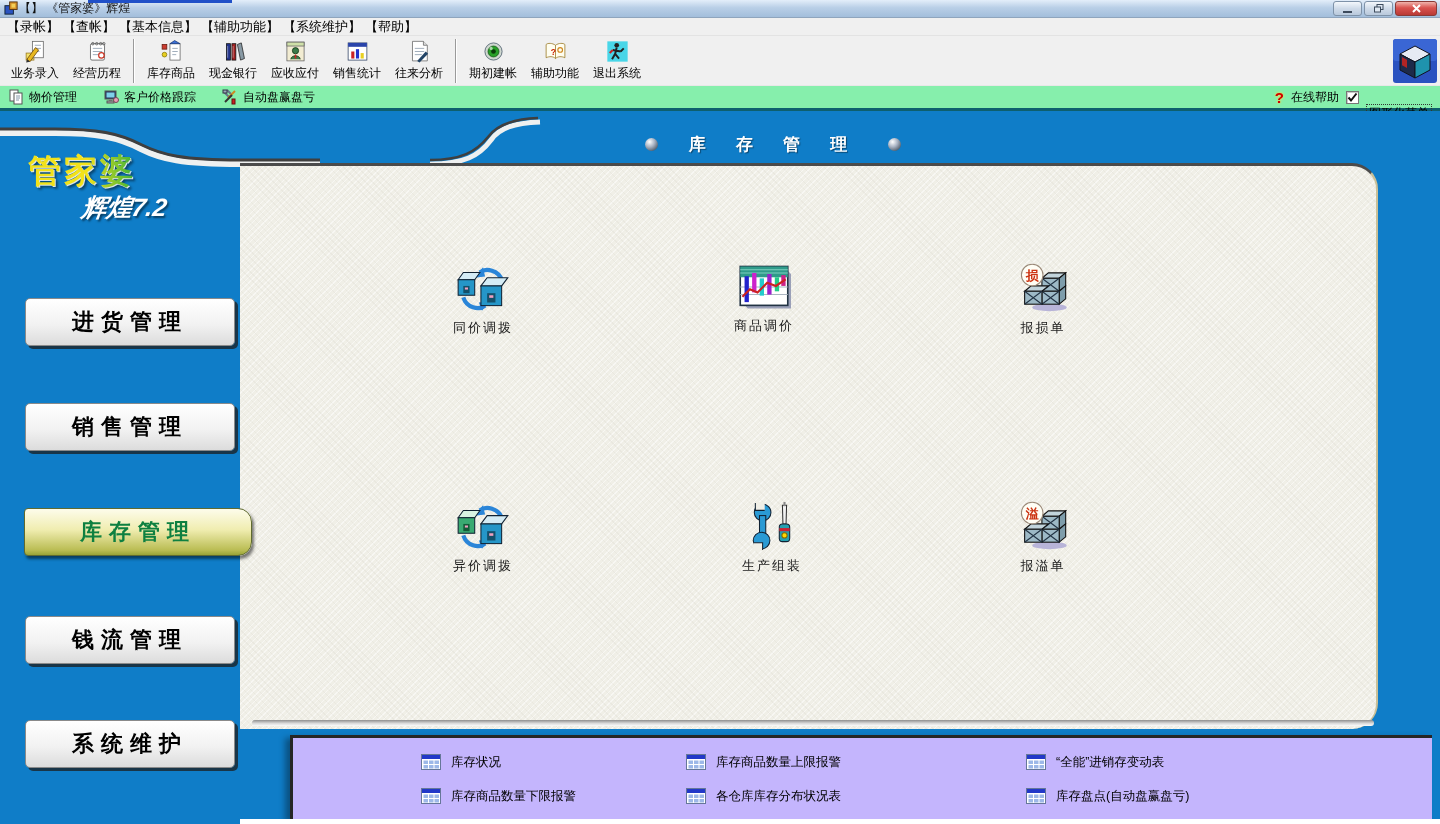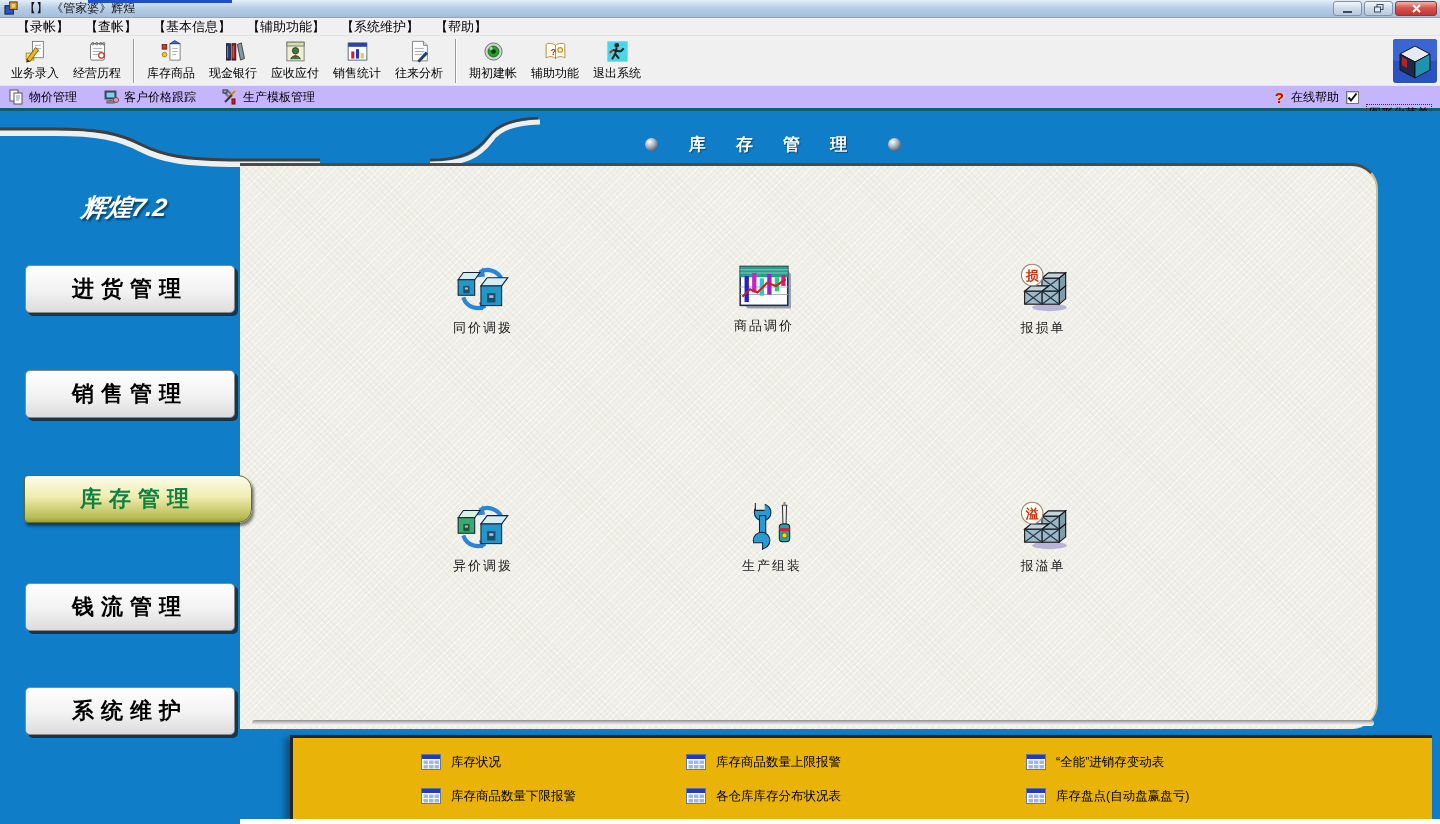--- a/index.html
+++ b/index.html
@@ -3,44 +3,44 @@
 <meta charset="utf-8">
 <style>
   * { box-sizing: border-box; margin: 0; padding: 0; }
   html,body { width:1440px; height:824px; overflow:hidden;
     font-family:"Liberation Sans", sans-serif; }
   body { position:relative; background:#0f7dc8; }
 
   
   .titlebar { height:18px; background:linear-gradient(#e3eefa,#b9cfe7 45%,#a3bedb);
     border-bottom:1px solid #8fa5bd; display:flex; align-items:center; padding:0 4px; position:relative; }
-  .titlebar .title-text { font-size:12px; color:#111; margin-left:5px; }
+  .titlebar .title-text { font-size:12px; color:#111; }
   .artifact-strip { position:absolute; left:88px; top:0; width:144px; height:3px; background:#2050c8; }
   .win-buttons { position:absolute; right:3px; top:1px; display:flex; gap:2px; }
   .win-btn { width:29px; height:15px; border:1px solid #7e92a8; border-radius:3px;
     background:linear-gradient(#f4f8fc,#cfdbe9 50%,#b9c9dc); display:flex; align-items:center; justify-content:center; cursor:pointer; }
   .win-btn.close { width:42px; background:linear-gradient(#f0b4ac,#d9534f 45%,#b93a35); border-color:#8a3a36; }
   .glyph-min { width:9px; height:2px; background:#3d4b5c; margin-top:6px; }
 
   
   .menubar { height:18px; background:#f0f0f0; border-bottom:1px solid #e3e3e3;
-    display:flex; align-items:center; gap:16px; padding-left:17px; font-size:13px; color:#000; }
+    display:flex; align-items:center; gap:4px; padding-left:7px; font-size:13px; color:#000; }
   .menu-item { cursor:pointer; white-space:nowrap; }
 
   
   .toolbar { height:50px; background:#f0f0f0; display:flex; align-items:center;
     padding-left:4px; position:relative; border-bottom:1px solid #e8e8e8; }
   .tb-item { width:62px; display:flex; flex-direction:column; align-items:center;
     justify-content:center; font-size:12px; color:#000; gap:1px; cursor:pointer; }
   .tb-item svg { width:25px; height:25px; }
   .tb-sep { width:0; height:44px; border-left:1px solid #9a9a9a; border-right:1px solid #ffffff; margin:0 5px; }
   .cube-logo { position:absolute; right:3px; top:3px; width:44px; height:44px; cursor:pointer; }
 
   
-  .toolbar2 { height:22px; background:#c4b5fd; display:flex; align-items:center;
+  .toolbar2 { height:22px; background:#86efac; display:flex; align-items:center;
     font-size:12px; color:#000; padding:0 8px; }
   .tb2-left { display:flex; align-items:center; gap:26px; }
   .tb2-item { display:flex; align-items:center; gap:5px; cursor:pointer; }
   .tb2-right { margin-left:auto; display:flex; align-items:center; gap:7px; }
   .help-q { color:#cc0000; font-weight:bold; font-size:15px; text-shadow:0 0 3px #ffe34d, 0 0 1px #ffb300; cursor:pointer; }
   .cb-box { width:13px; height:13px; background:#fff; border:1px solid #777;
     box-shadow:inset 1px 1px 0 #c9c9c9; display:flex; align-items:center; justify-content:center; cursor:pointer; }
   .gm-label { border:1px dotted #333; padding:0 2px; cursor:pointer;margin-top:32px; }
   .divider-teal { height:3px; background:#0e5f6e; }
 
@@ -60,42 +60,42 @@
     background:linear-gradient(90deg,#f2e21a 55%,#35b13a); -webkit-background-clip:text;
     background-clip:text; color:transparent; letter-spacing:3px;
     filter:drop-shadow(1px 1px 0 rgba(255,255,255,.85)) drop-shadow(2px 2px 1px rgba(0,0,0,.45)); }
   .logo-subtitle { position:absolute; left:82px; top:80px; font-size:25px; font-weight:bold;
     font-style:italic; color:#ffffff; transform:skewX(-8deg);
     text-shadow:2px 2px 2px rgba(0,0,0,.5); }
   .side-btn { position:absolute; left:25px; width:210px; height:48px;
     background:linear-gradient(180deg,#ffffff,#f2f2f2 55%,#dcdcdc); border:1px solid #8a8a8a;
     border-radius:5px; box-shadow:3px 3px 0 rgba(30,30,30,.75);
     display:flex; align-items:center; justify-content:center;
-    font-size:22px; font-weight:bold; color:#000; letter-spacing:7px; cursor:pointer; white-space:nowrap; }
+    font-size:22px; font-weight:bold; color:#000; letter-spacing:7px; cursor:pointer; white-space:nowrap;margin-top:33px; }
   .side-btn.selected { left:24px; width:228px; border-radius:4px 14px 14px 4px;
     background:linear-gradient(180deg,#fdfceb, #f0edb0 45%, #b9bc52 90%, #99a437);
     color:#0e8040; border:1px solid #5f6a30; box-shadow:2px 3px 3px rgba(0,0,0,.5); z-index:5; }
 
   
   .content-area { position:absolute; left:240px; top:52px; width:1138px; height:566px;
     background-color:#f0efe7;
     background-image:repeating-linear-gradient(45deg, rgba(120,110,90,.05) 0 1px, transparent 1px 5px),
                      repeating-linear-gradient(-45deg, rgba(255,255,255,.5) 0 1px, transparent 1px 4px);
     border-top:3px solid #4b4b4b; border-right:2px solid #c9c098;
     border-radius:0 26px 26px 0; }
   .module { position:absolute; width:140px; height:92px; display:flex; flex-direction:column;
     align-items:center; justify-content:flex-start; gap:6px; cursor:pointer; }
   .mod-label { font-size:13px; color:#1a1a1a; letter-spacing:2px; white-space:nowrap; }
 
   .ridge { position:absolute; left:252px; top:609px; width:1122px; height:6px; border-radius:3px;
     background:linear-gradient(180deg,#8e8e8e,#d9d9d9 55%,#fbfbfb); }
 
   
   .bottom-panel { position:absolute; left:290px; top:624px; width:1142px; height:84px;
-    background:#eab308; border-top:3px solid #262626; border-left:3px solid #262626;
+    background:#c4b5fd; border-top:3px solid #262626; border-left:3px solid #262626;
     box-shadow:-5px 3px 6px rgba(0,0,0,.35);
     display:grid; grid-template-columns:265px 340px auto; grid-auto-rows:34px;
     align-items:center; padding:7px 0 0 128px; }
   .report-item { display:flex; align-items:center; gap:10px; font-size:12.5px; color:#000; cursor:pointer; white-space:nowrap; }
   .bottom-strip { position:absolute; left:240px; right:0; bottom:0; height:5px; background:#ffffff; }
 </style>
 </head>
 <body>
 
 <div class="titlebar">
@@ -265,21 +265,21 @@
       <span>客户价格跟踪</span>
     </div>
     <div class="tb2-item">
       <svg width="16" height="16" viewBox="0 0 16 16">
         <path d="M2,3 L7,8 M5,1 L9,5" stroke="#667788" stroke-width="2"></path>
         <rect x="1" y="1" width="4" height="3" fill="#99aabb" stroke="#334"></rect>
         <path d="M6,9 L13,2" stroke="#cc8822" stroke-width="2"></path>
         <path d="M3,13 L10,6" stroke="#333" stroke-width="2"></path>
         <rect x="10" y="10" width="3" height="5" fill="#cc2222" stroke="#661111"></rect>
       </svg>
-      <span>生产模板管理</span>
+      <span>自动盘赢盘亏</span>
     </div>
   </div>
   <div class="tb2-right">
     <span class="help-q">?</span>
     <span>在线帮助</span>
     <span class="cb-box">
       <svg width="11" height="11" viewBox="0 0 11 11">
         <path d="M1.5,5.5 L4,8.5 L9.5,1.5" stroke="#111" stroke-width="2" fill="none"></path>
       </svg>
     </span>
@@ -296,20 +296,21 @@
     <path d="M430,53 C464,53 479,45 491,29 C499,17 514,12 540,11" fill="none" stroke="#eef0f0" stroke-width="5"></path>
     <path d="M430,49 C461,49 476,41 488,26 C496,15 511,8 538,7" fill="none" stroke="#3f3f3f" stroke-width="2.5"></path>
   </svg>
 
   <div class="header-band">
     <span class="sphere"></span>
     <span class="main-title">库 存 管 理</span>
     <span class="sphere"></span>
   </div>
 
+  <div class="logo-title">管家婆</div>
   <div class="logo-subtitle">辉煌7.2</div>
 
   <div class="side-btn" style="top:154px">进货管理</div>
   <div class="side-btn selected" style="top:364px">库存管理</div>
   <div class="side-btn" style="top:259px">销售管理</div>
   <div class="side-btn" style="top:472px">钱流管理</div>
   <div class="side-btn" style="top:576px">系统维护</div>
 
   <div class="content-area">
 

